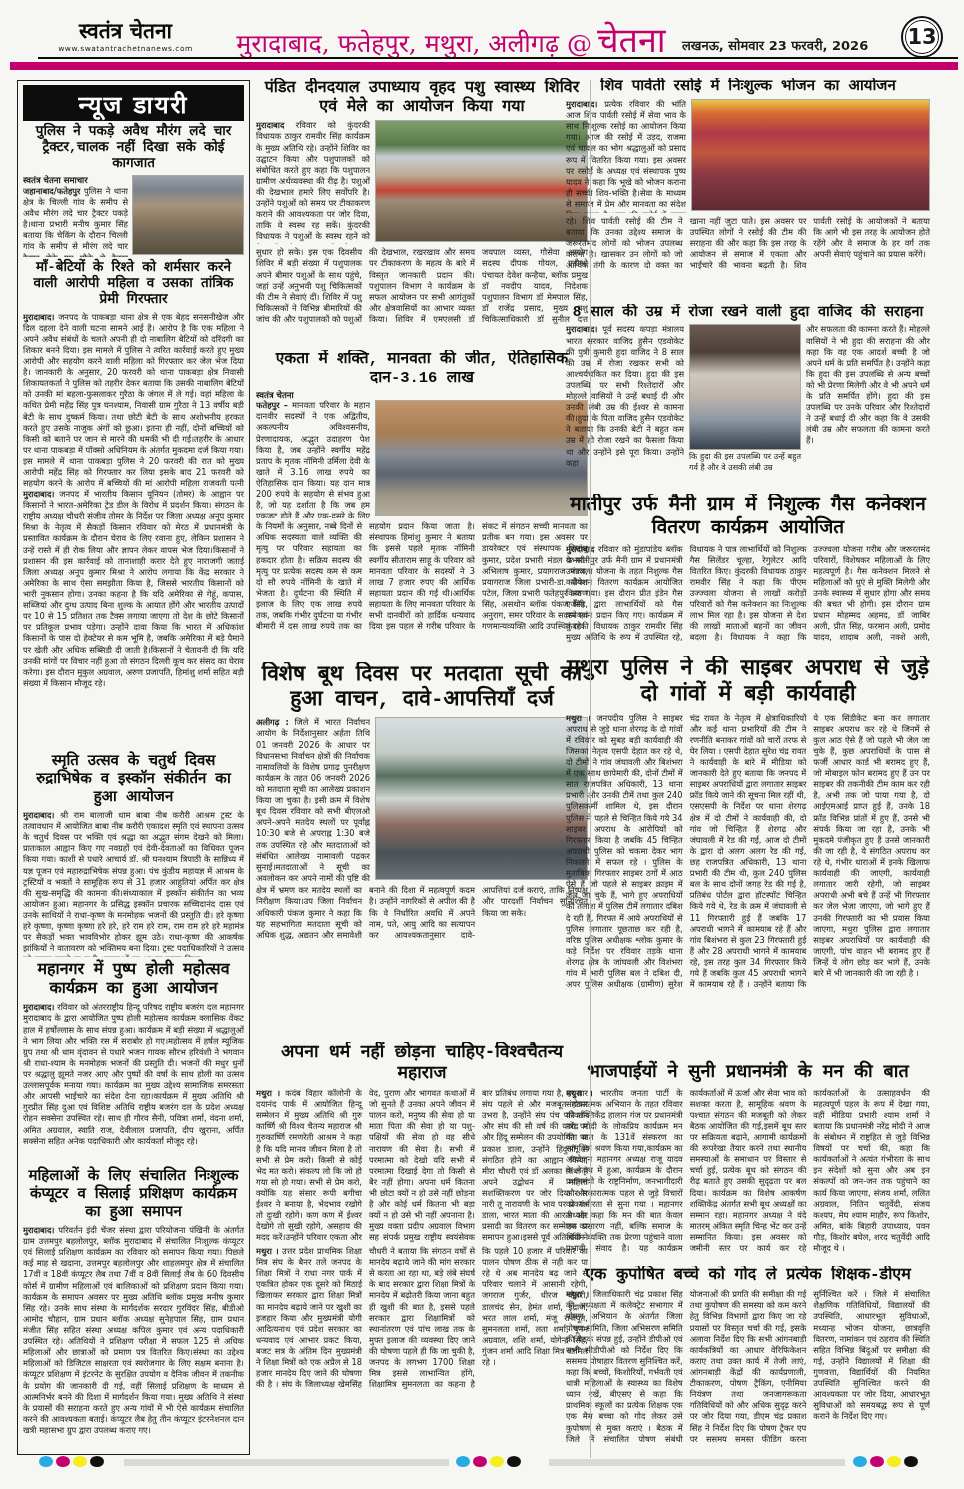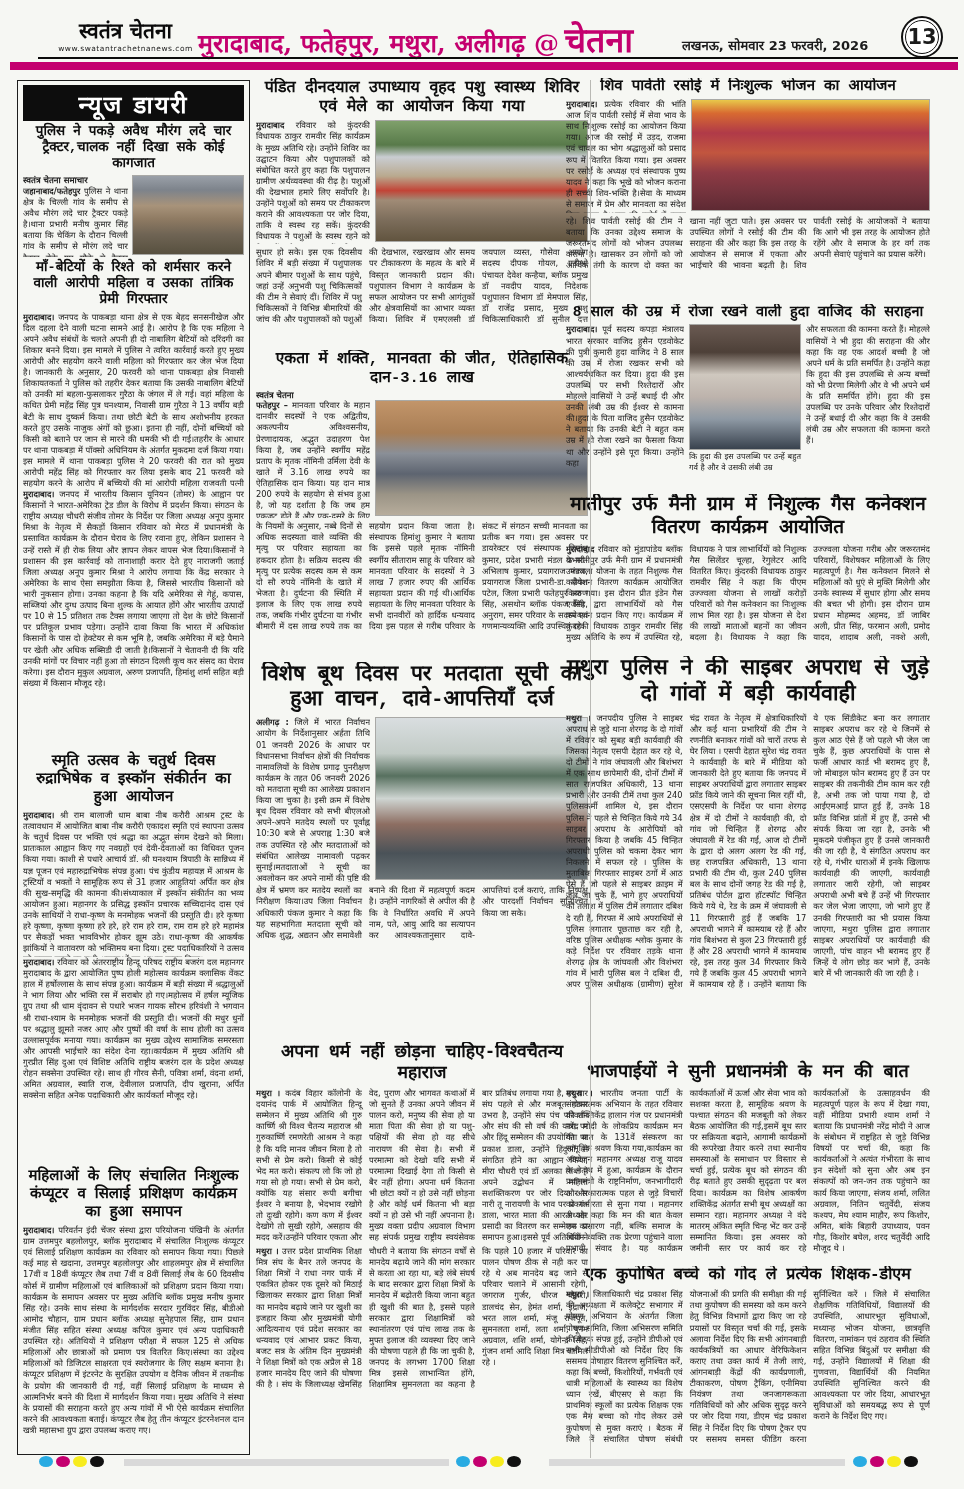--- a/index.html
+++ b/index.html
@@ -5,21 +5,21 @@
   *{margin:0;padding:0;box-sizing:border-box}
   html,body{background:#e9eae6}
   .page{position:relative;width:964px;height:1489px;margin:0 auto;background:#f6f7f3;
         font-family:"DejaVu Sans","Liberation Sans",sans-serif;color:#1b1b1b;overflow:hidden}
 
   
   .masthead{position:absolute;left:0;top:0;width:964px;height:78px}
   .logo{position:absolute;left:38px;top:20px;width:175px;text-align:center}
   .logo-title{font-family:"DejaVu Serif","Liberation Serif",serif;font-weight:bold;font-size:21px;line-height:1.05;color:#0a0a0a}
   .logo-url{font-size:7.5px;letter-spacing:.5px;color:#222;margin-top:2px}
-  .edition{position:absolute;left:198px;top:16px;width:470px;text-align:left;color:#c4006f;font-weight:bold;white-space:nowrap}
+  .edition{position:absolute;left:216px;top:16px;width:470px;text-align:center;color:#c4006f;font-weight:normal;white-space:nowrap}
   .edition .cities{font-size:25px;font-family:"DejaVu Serif","Liberation Serif",serif}
   .edition .brand{font-size:34px;font-family:"DejaVu Serif","Liberation Serif",serif}
   .mh-date{position:absolute;left:682px;top:36px;width:200px;font-size:13px;font-weight:bold;white-space:nowrap}
   .pgnum{position:absolute;left:901px;top:16px;width:42px;height:42px;border:2px solid #111;border-radius:50%;
          display:flex;align-items:center;justify-content:center;font-size:21px;font-weight:bold;background:#fff}
   .pgnum::after{content:"";position:absolute;inset:2px;border:1px solid #111;border-radius:50%}
   .rule-black{position:absolute;left:38px;top:57px;width:920px;height:2px;background:#0c0c0c}
   .rule-magenta{position:absolute;left:10px;top:62px;width:948px;height:8px;background:#c4006f}
 
   
@@ -97,20 +97,21 @@
     <article class="art" style="height:260px">
       <p class="bd"><span class="dl">मुरादाबाद।</span> <span>जनपद में भारतीय किसान यूनियन (तोमर) के आह्वान पर किसानों ने भारत-अमेरिका ट्रेड डील के विरोध में प्रदर्शन किया। संगठन के राष्ट्रीय अध्यक्ष चौधरी संजीव तोमर के निर्देश पर जिला अध्यक्ष अनूप कुमार मिश्रा के नेतृत्व में सैकड़ों किसान रविवार को मेरठ में प्रधानमंत्री के प्रस्तावित कार्यक्रम के दौरान घेराव के लिए रवाना हुए, लेकिन प्रशासन ने उन्हें रास्ते में ही रोक लिया और ज्ञापन लेकर वापस भेज दिया।किसानों ने प्रशासन की इस कार्रवाई को तानाशाही करार देते हुए नाराजगी जताई जिला अध्यक्ष अनूप कुमार मिश्रा ने आरोप लगाया कि केंद्र सरकार ने अमेरिका के साथ ऐसा समझौता किया है, जिससे भारतीय किसानों को भारी नुकसान होगा। उनका कहना है कि यदि अमेरिका से गेहूं, कपास, सब्जियां और दुग्ध उत्पाद बिना शुल्क के आयात होंगे और भारतीय उत्पादों पर 10 से 15 प्रतिशत तक टैक्स लगाया जाएगा तो देश के छोटे किसानों पर प्रतिकूल प्रभाव पड़ेगा। उन्होंने दावा किया कि भारत में अधिकांश किसानों के पास दो हेक्टेयर से कम भूमि है, जबकि अमेरिका में बड़े पैमाने पर खेती और अधिक सब्सिडी दी जाती है।किसानों ने चेतावनी दी कि यदि उनकी मांगों पर विचार नहीं हुआ तो संगठन दिल्ली कूच कर संसद का घेराव करेगा। इस दौरान मुकुल अग्रवाल, अरुण प्रजापति, हिमांशु शर्मा सहित बड़ी संख्या में किसान मौजूद रहे।</span></p>
     </article>
 
     <article class="art" style="height:208px">
       <h2 class="hl" style="font-size:15px;margin:4px 0 3px">स्मृति उत्सव के चतुर्थ दिवस रुद्राभिषेक व इस्कॉन संकीर्तन का हुआ आयोजन</h2>
       <p class="bd"><span class="dl">मुरादाबाद।</span> <span>श्री राम बालाजी धाम बाबा नीब करौरी आश्रम ट्रस्ट के तत्वावधान में आयोजित बाबा नीब करौरी एकादश स्मृति एवं स्थापना उत्सव के चतुर्थ दिवस पर भक्ति एवं श्रद्धा का अद्भुत संगम देखने को मिला। प्रातःकाल आह्वान किए गए नवग्रहों एवं देवी-देवताओं का विधिवत पूजन किया गया। काशी से पधारे आचार्य डॉ. श्री घनश्याम त्रिपाठी के सान्निध्य में यज्ञ पूजन एवं महारुद्राभिषेक संपन्न हुआ। पंच कुंडीय महायज्ञ में आश्रम के ट्रस्टियों व भक्तों ने सामूहिक रूप से 31 हजार आहुतियां अर्पित कर क्षेत्र की सुख-समृद्धि की कामना की।संध्याकाल में इस्कॉन संकीर्तन का भव्य आयोजन हुआ। महानगर के प्रसिद्ध इस्कॉन प्रचारक सच्चिदानंद दास एवं उनके साथियों ने राधा-कृष्ण के मनमोहक भजनों की प्रस्तुति दी। हरे कृष्णा हरे कृष्णा, कृष्णा कृष्णा हरे हरे, हरे राम हरे राम, राम राम हरे हरे महामंत्र पर सैकड़ों भक्त भावविभोर होकर झूम उठे। राधा-कृष्ण की आकर्षक झांकियों ने वातावरण को भक्तिमय बना दिया। ट्रस्ट पदाधिकारियों ने उत्सव को सफल बनाने पर सभी श्रद्धालुओं का आभार व्यक्त किया।</span></p>
     </article>
 
     <article class="art" style="height:207px">
+      <h2 class="hl" style="font-size:16px;margin:4px 0 3px">महानगर में पुष्प होली महोत्सव कार्यक्रम का हुआ आयोजन</h2>
       <p class="bd"><span class="dl">मुरादाबाद।</span> <span>रविवार को अंतरराष्ट्रीय हिन्दू परिषद राष्ट्रीय बजरंग दल महानगर मुरादाबाद के द्वारा आयोजित पुष्प होली महोत्सव कार्यक्रम क्लासिक वेंकट हाल में हर्षोल्लास के साथ संपन्न हुआ। कार्यक्रम में बड़ी संख्या में श्रद्धालुओं ने भाग लिया और भक्ति रस में सराबोर हो गए।महोत्सव में हर्षल म्यूजिक ग्रुप तथा श्री धाम वृंदावन से पधारे भजन गायक सौरभ हरिवंशी ने भगवान श्री राधा-श्याम के मनमोहक भजनों की प्रस्तुति दी। भजनों की मधुर धुनों पर श्रद्धालु झूमते नजर आए और पुष्पों की वर्षा के साथ होली का उत्सव उल्लासपूर्वक मनाया गया। कार्यक्रम का मुख्य उद्देश्य सामाजिक समरसता और आपसी भाईचारे का संदेश देना रहा।कार्यक्रम में मुख्य अतिथि श्री गुरप्रीत सिंह दुआ एवं विशिष्ट अतिथि राष्ट्रीय बजरंग दल के प्रदेश अध्यक्ष रोहन सक्सेना उपस्थित रहे। साथ ही गौरव सैनी, पवित्रा शर्मा, वंदना शर्मा, अमित अग्रवाल, स्वाति राज, देवीलाल प्रजापति, दीप खुराना, अर्पित सक्सेना सहित अनेक पदाधिकारी और कार्यकर्ता मौजूद रहे।</span></p>
     </article>
 
     <article class="art" style="height:284px">
       <h2 class="hl" style="font-size:15px;margin:4px 0 3px">महिलाओं के लिए संचालित निःशुल्क कंप्यूटर व सिलाई प्रशिक्षण कार्यक्रम का हुआ समापन</h2>
       <p class="bd"><span class="dl">मुरादाबाद।</span> <span>परिवर्तन इंदी चेंजर संस्था द्वारा परियोजना पंखिनी के अंतर्गत ग्राम उत्तमपुर बहलोलपुर, ब्लॉक मुरादाबाद में संचालित निःशुल्क कंप्यूटर एवं सिलाई प्रशिक्षण कार्यक्रम का रविवार को समापन किया गया। पिछले कई माह से खदाना, उत्तमपुर बहलोलपुर और शाहलमपुर क्षेत्र में संचालित 17वीं व 18वीं कंप्यूटर लैब तथा 7वीं व 8वीं सिलाई लैब के 60 दिवसीय कोर्स में ग्रामीण महिलाओं एवं बालिकाओं को प्रशिक्षण प्रदान किया गया।कार्यक्रम के समापन अवसर पर मुख्य अतिथि ब्लॉक प्रमुख मनीष कुमार सिंह रहे। उनके साथ संस्था के मार्गदर्शक सरदार गुरविंदर सिंह, बीडीओ आमोद चौहान, ग्राम प्रधान ब्लॉक अध्यक्ष सुनेहपाल सिंह, ग्राम प्रधान मंजीत सिंह सहित संस्था अध्यक्ष कपिल कुमार एवं अन्य पदाधिकारी उपस्थित रहे। अतिथियों ने प्रशिक्षण परीक्षा में सफल 125 से अधिक महिलाओं और छात्राओं को प्रमाण पत्र वितरित किए।संस्था का उद्देश्य महिलाओं को डिजिटल साक्षरता एवं स्वरोजगार के लिए सक्षम बनाना है।कंप्यूटर प्रशिक्षण में इंटरनेट के सुरक्षित उपयोग व दैनिक जीवन में तकनीक के प्रयोग की जानकारी दी गई, वहीं सिलाई प्रशिक्षण के माध्यम से आत्मनिर्भर बनने की दिशा में मार्गदर्शन किया गया। मुख्य अतिथि ने संस्था के प्रयासों की सराहना करते हुए अन्य गांवों में भी ऐसे कार्यक्रम संचालित करने की आवश्यकता बताई। कंप्यूटर लैब हेतु तीन कंप्यूटर इंटरनेशनल दान खत्री महासभा ग्रुप द्वारा उपलब्ध कराए गए।</span></p>
     </article>
   </section>
 
   <section class="col-mid">

